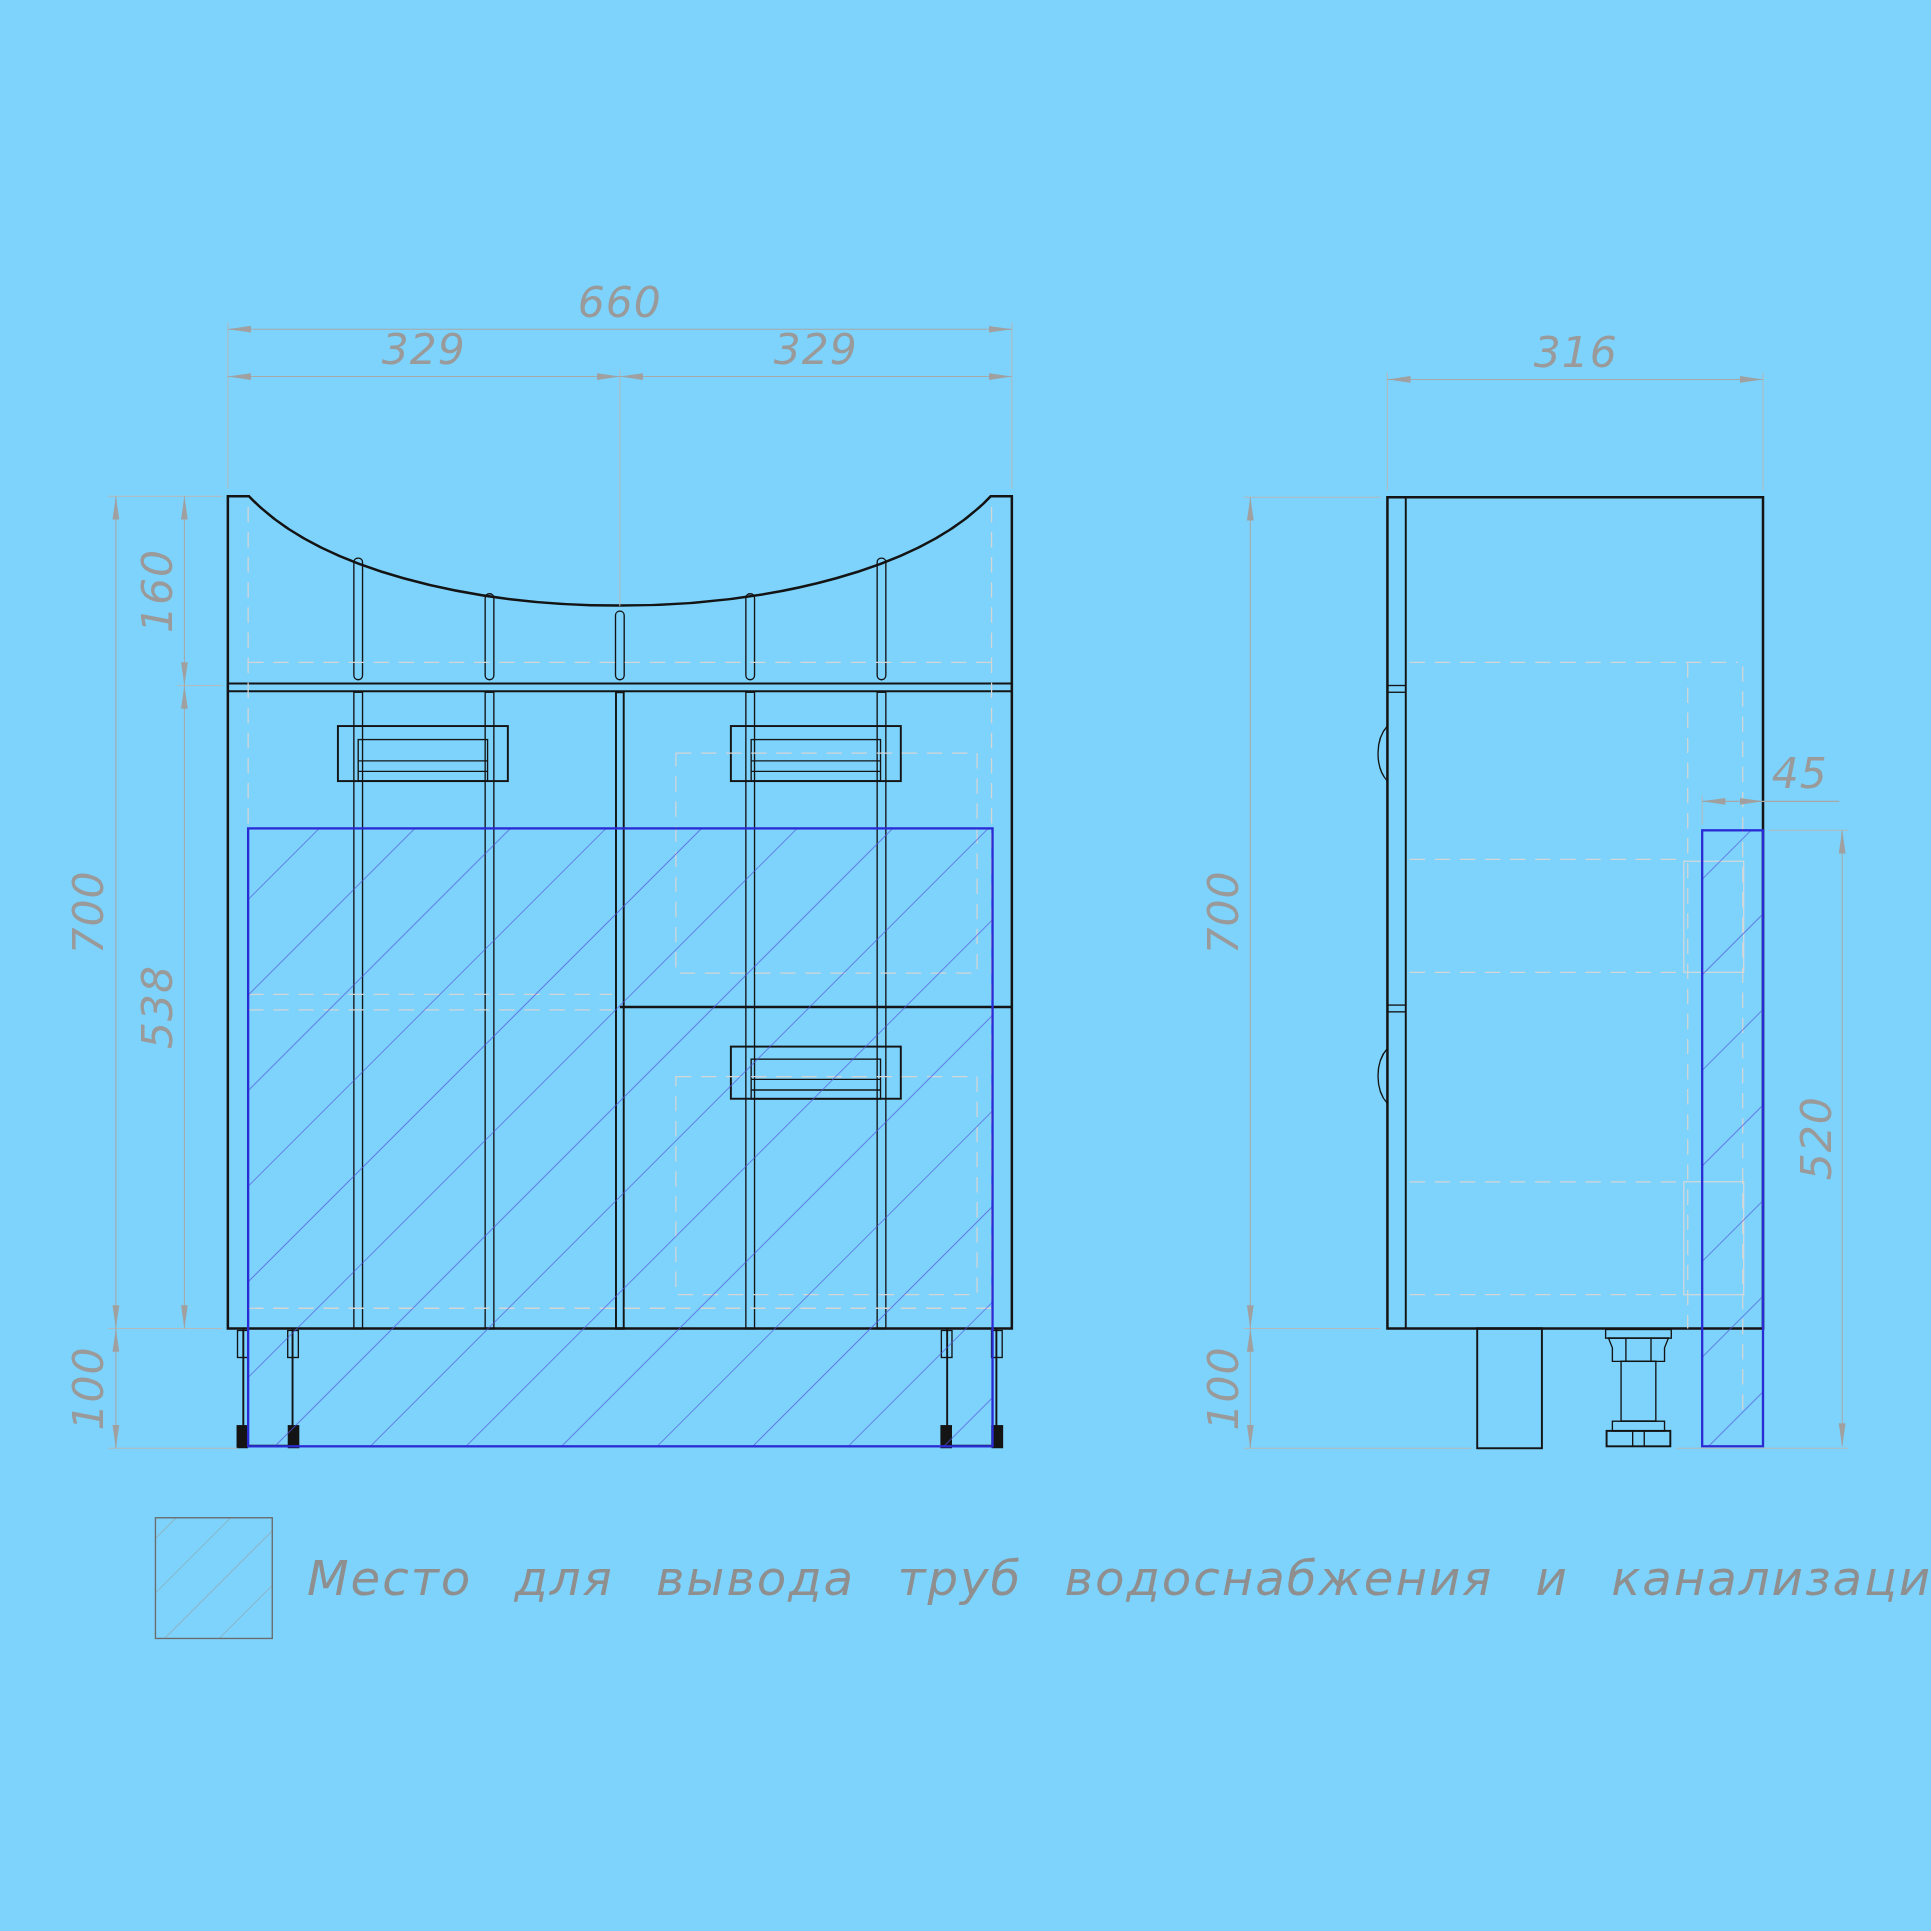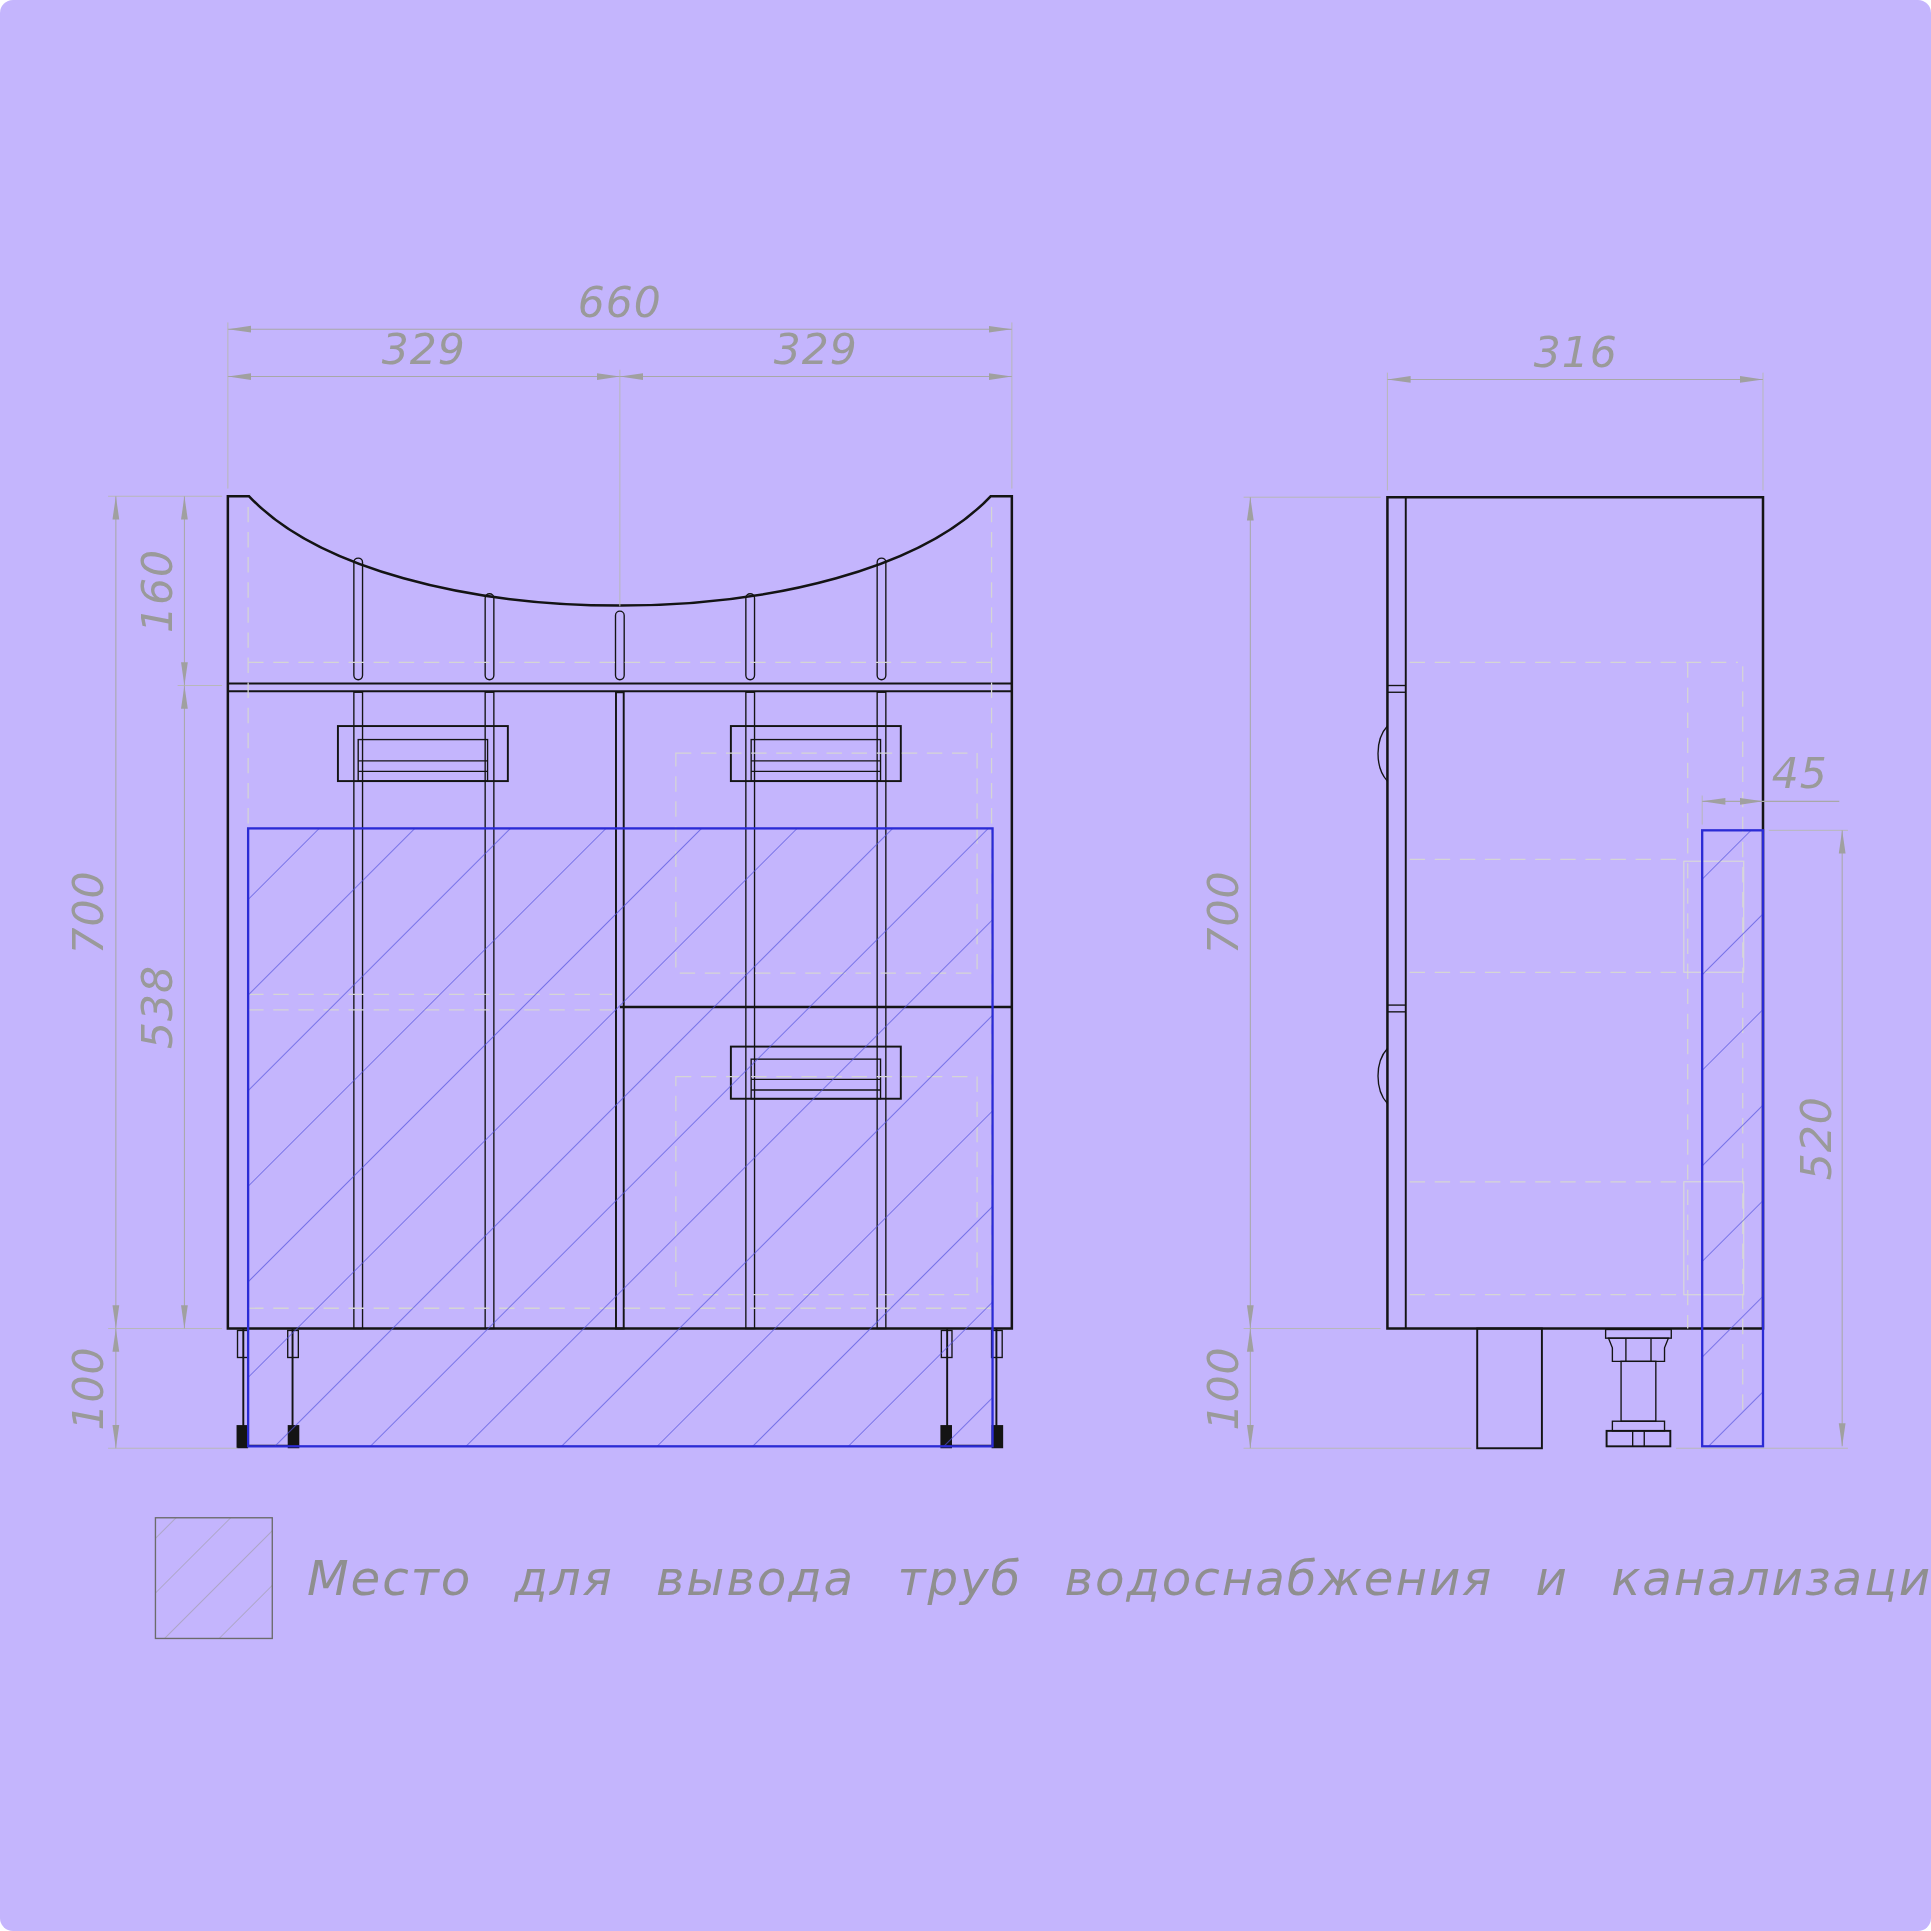--- a/index.html
+++ b/index.html
@@ -1,16 +1,16 @@
 <!DOCTYPE html>
 <html><head>
 <meta charset="utf-8">
 <style>
   html,body{margin:0;padding:0;background:#ffffff;}
-  .sheet{width:1931px;height:1931px;background:#c4b5fd;position:relative;overflow:hidden;border-radius:13px;}
+  .sheet{width:1931px;height:1931px;background:#7dd3fc;position:relative;overflow:hidden;}
   svg{position:absolute;left:0;top:0;}
   
   .obj{stroke:#141414;fill:none;stroke-width:2;}
   .obj-heavy{stroke:#141414;fill:none;stroke-width:2.6;}
   .obj-thin{stroke:#141414;fill:none;stroke-width:1.4;}
   .obj-fill{fill:#141414;stroke:none;}
   
   .hid{stroke:#d5d5d5;fill:none;stroke-width:1.3;stroke-dasharray:16 10;}
   .hid-solid{stroke:#d9d9d9;fill:none;stroke-width:1.2;}
   

